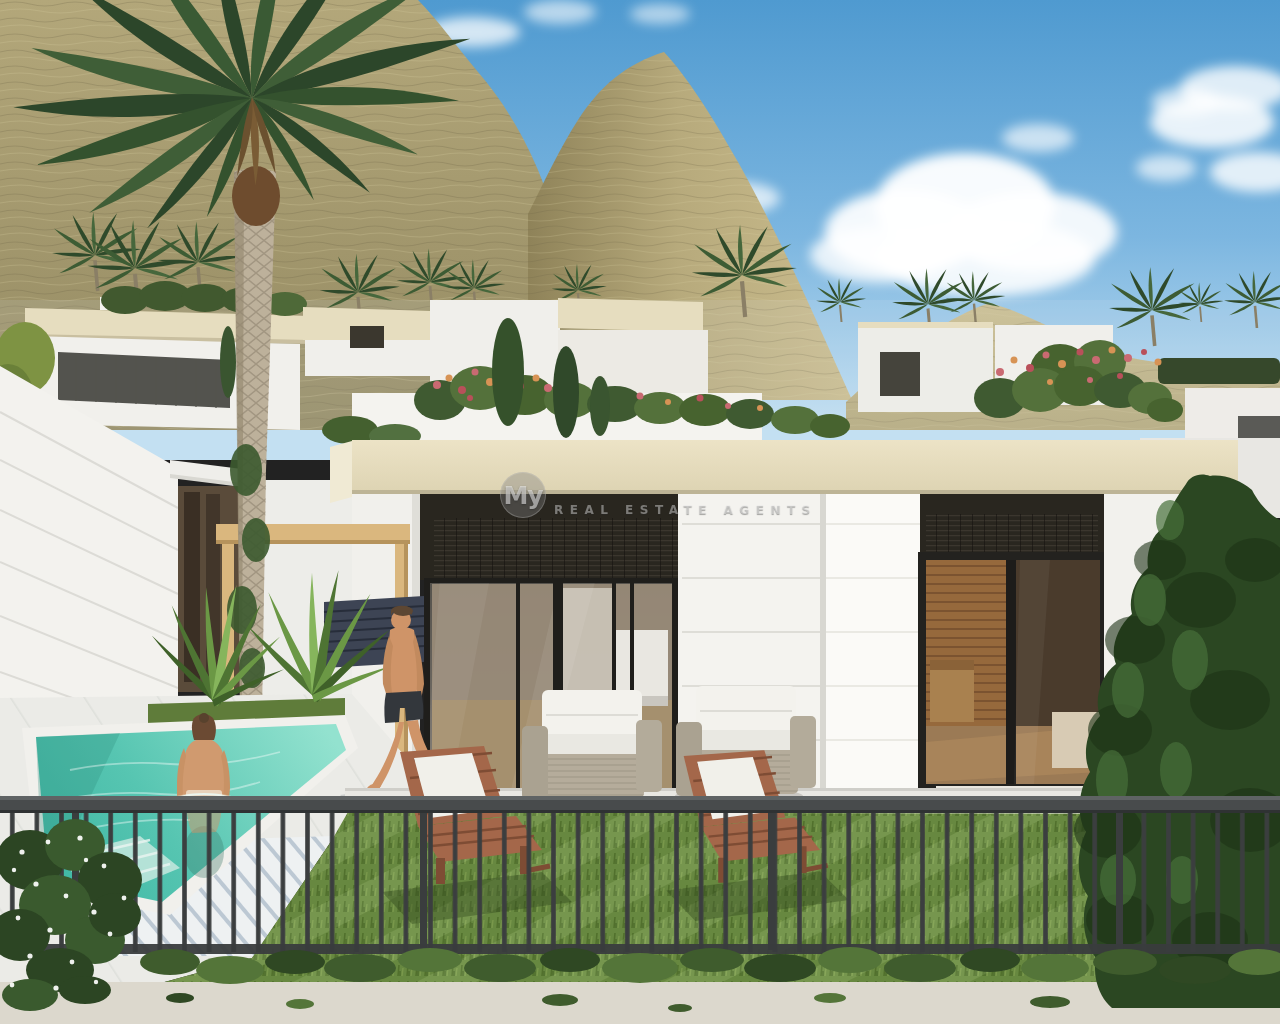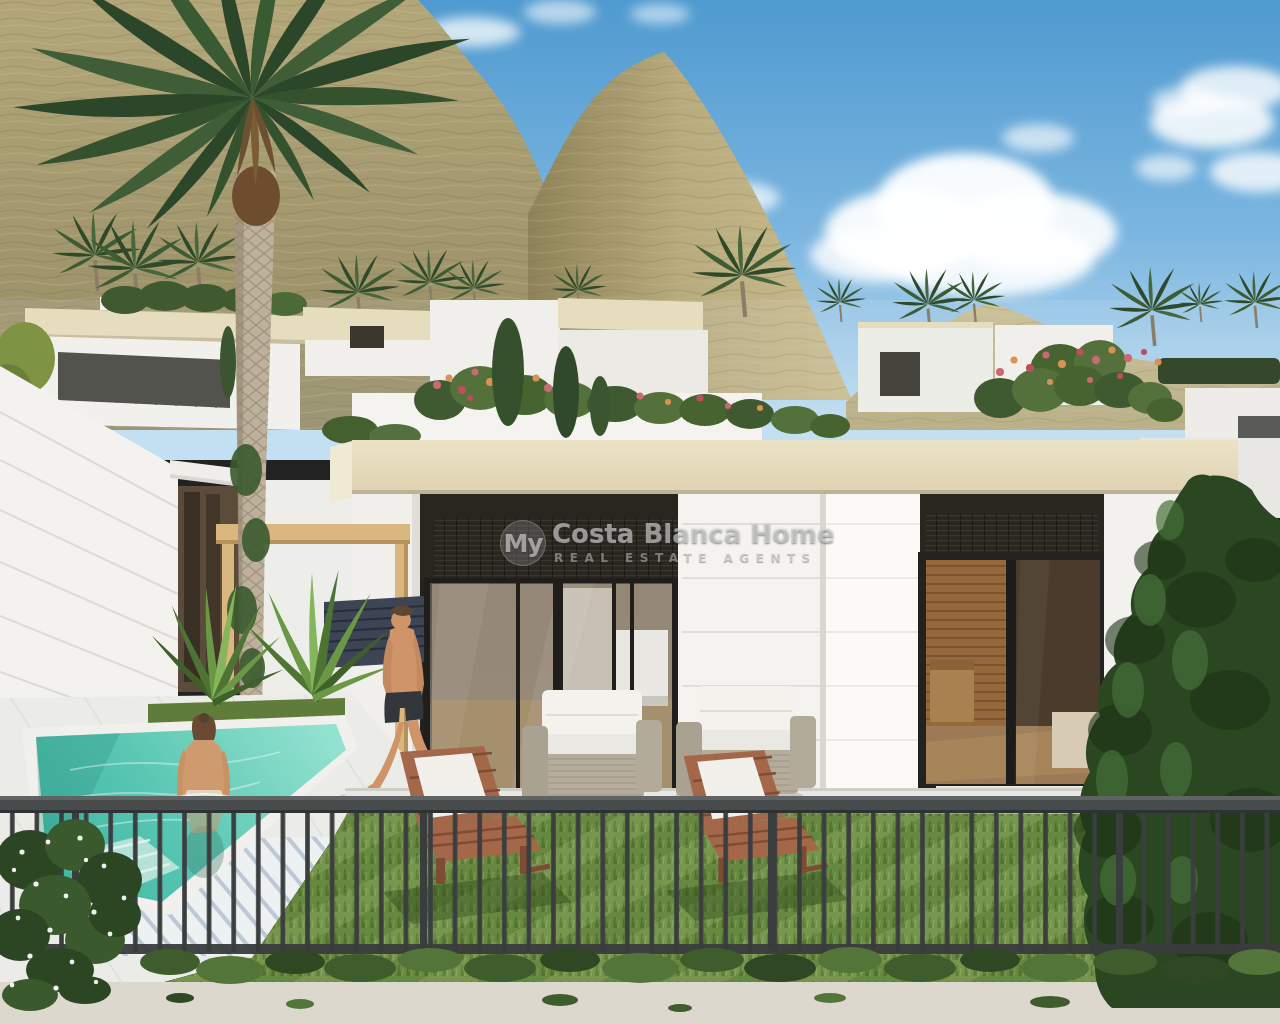--- a/index.html
+++ b/index.html
@@ -18,21 +18,21 @@
   .f-skin   {fill:var(--skin-tan,#cf9468);}
   .f-wood   {fill:var(--deck-chair-wood,#a4674a);}
   .f-rattan {fill:var(--rattan-beige,#b5ac9b);}
   .f-cushion{fill:var(--cushion-white,#f3f2ed);}
   .f-trunk  {fill:var(--trunk,#bdb19b);}
   #skyG .s1{stop-color:var(--sky-top,#4f9ad0);}
   #skyG .s2{stop-color:#7cb6e0;}
   #skyG .s3{stop-color:var(--sky-low,#c3e0f2);}
 
   
-  .watermark{position:absolute;left:498px;top:518px;width:320px;height:56px;
+  .watermark{position:absolute;left:498px;top:470px;width:320px;height:56px;
              pointer-events:none;text-align:right;}
   .wm-circle{position:absolute;left:2px;top:2px;width:46px;height:46px;border-radius:50%;
              background:rgba(125,125,125,.38);box-shadow:inset 0 0 0 1px rgba(220,220,220,.25);
              display:flex;align-items:center;justify-content:center;}
   .wm-short{font-size:25px;font-weight:bold;letter-spacing:-1px;
             color:rgba(245,245,245,.55);text-shadow:0 1px 2px rgba(40,40,40,.5);}
   .wm-rest{position:absolute;left:54px;top:1px;font-size:26px;font-weight:bold;
            white-space:nowrap;color:rgba(245,245,245,.48);
            text-shadow:0 1px 2px rgba(40,40,40,.55),0 0 1px rgba(255,255,255,.25);}
   .wm-sub{position:absolute;left:56px;top:33px;font-size:12px;font-weight:bold;
@@ -696,17 +696,16 @@
       <ellipse cx="680" cy="1008" rx="12" ry="4" fill="#3f5c2d"></ellipse>
           <ellipse cx="180" cy="998" rx="14" ry="5" fill="#2f4823"></ellipse>
     </g>
   </g>
 </svg>
 
   <div class="watermark">
     <span class="wm-circle">
       <span class="wm-short">My</span>
     </span>
-    <span class="wm-rest">Costa Blanca Home</span>
     <div class="wm-sub">REAL ESTATE AGENTS</div>
   </div>
 
 </div>
 
 </body></html>

